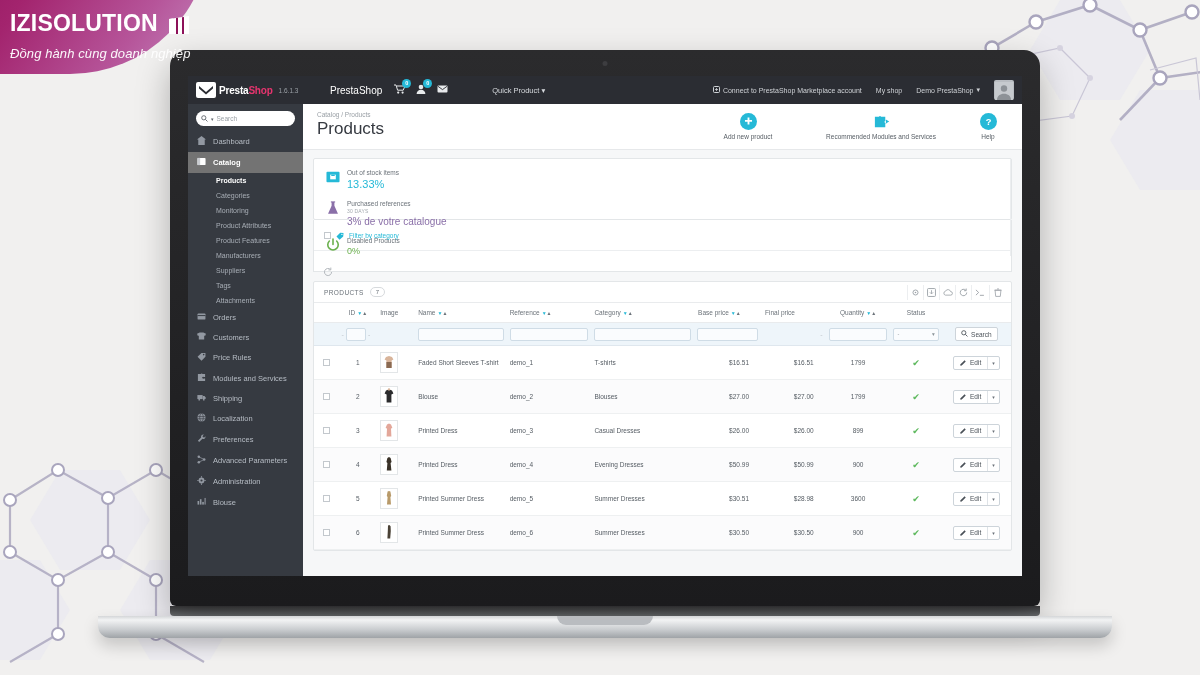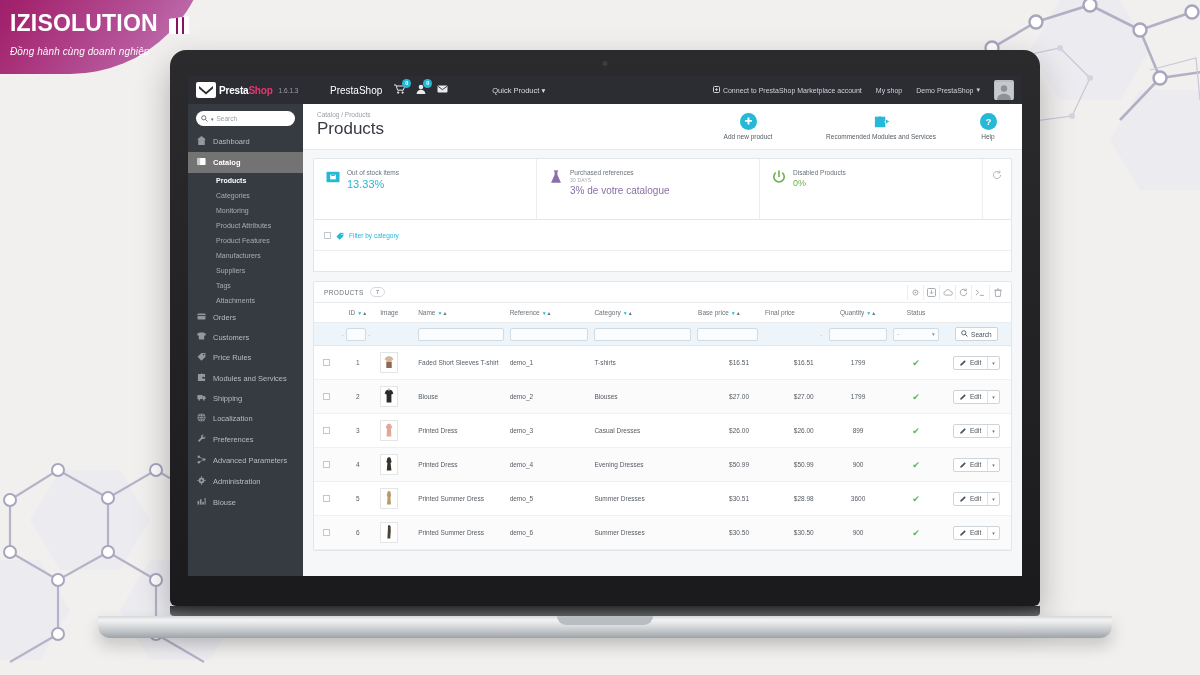--- a/index.html
+++ b/index.html
@@ -28,21 +28,21 @@
     color: #fff;
   }
   .brand-title {
     font-size: 23px; font-weight: bold; letter-spacing: .2px;
     line-height: 1; white-space: nowrap;
   }
   .brand-mark {
     display: inline-block; vertical-align: -5px; margin-left: 3px;
   }
   .brand-sub {
-    font-size: 10px; margin-top: 6px; white-space: nowrap; letter-spacing:.1px;
+    font-size: 13px; margin-top: 6px; white-space: nowrap; letter-spacing:.1px;
     font-style: italic; opacity:.96;
   }
 
   
   .laptop { position: absolute; left: 170px; top: 50px; z-index: 3; }
   .lid {
     width: 870px; height: 556px;
     background: linear-gradient(180deg,#2b2b2d 0%, #1b1b1d 100%);
     border-radius: 16px 16px 6px 6px;
     padding: 26px 18px 20px 18px;
@@ -144,21 +144,21 @@
     display:flex; align-items:center; justify-content:center; margin: 0 auto 3px auto;
     font-size: 11px; line-height: 1; font-weight: bold;
   }
   .act .lbl { font-size: 6.5px; color: #555c63; }
 
   .scroll-area { flex: 1; overflow: hidden; padding: 8px 10px 0 10px; }
 
   
   .kpi-panel {
     background: #fff; border: 1px solid #e3e6e8; display: flex; align-items: stretch;
-    height: 62px; border-radius: 2px;
+    height: 62px; border-radius: 2px; flex-direction: column;
   }
   .kpi {
     flex: 1; display: flex; gap: 7px; padding: 10px 8px 0 12px;
     border-right: 1px solid #eceef0;
   }
   .kpi:last-of-type { border-right: none; }
   .kpi-ic { font-size: 14px; line-height: 1; margin-top: 1px; }
   .kpi-title { font-size: 6.5px; color: #6b7279; }
   .kpi-sub { font-size: 5px; color: #a2a8ae; letter-spacing: .2px; margin-top: 1px;}
   .kpi-val { font-size: 11px; margin-top: 2px; }

